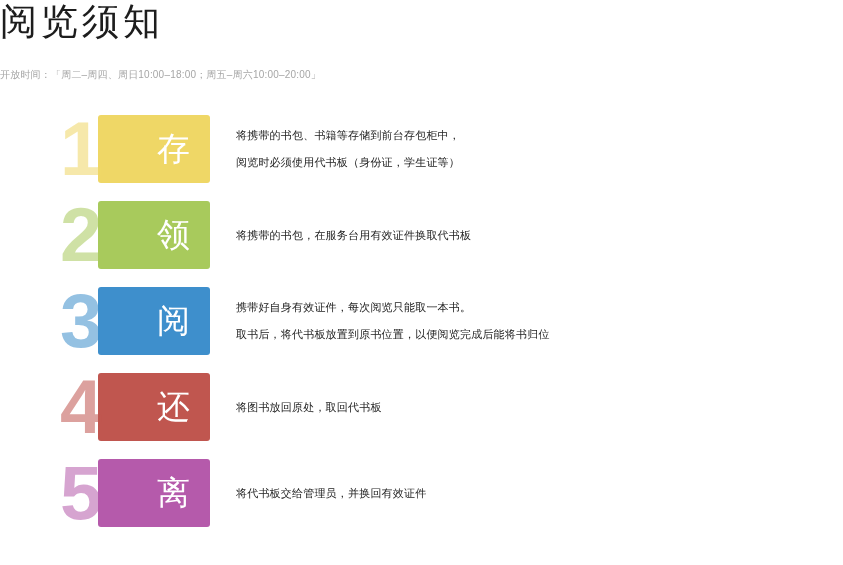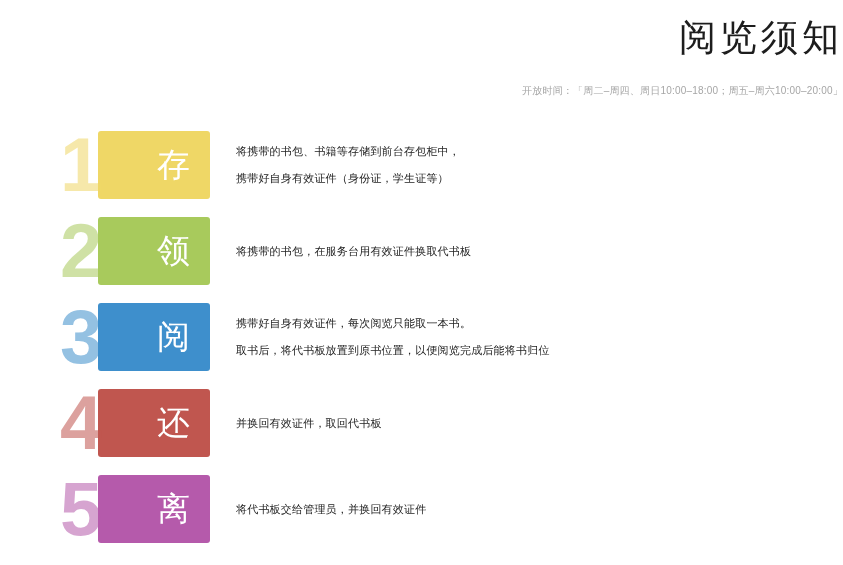--- a/index.html
+++ b/index.html
@@ -16,22 +16,21 @@
   }
   .page {
     position: relative;
     width: 843px;
     height: 565px;
     box-sizing: border-box;
   }
 
   
   .header {
-    text-align: right;
-    padding-top: 16px;
+    text-align: left;
   }
   .title {
     font-size: 37px;
     line-height: 44px;
     font-weight: 400;
     letter-spacing: 4px;
     color: #1d1d1d;
     margin: 0;
     font-family: "Liberation Serif", "DejaVu Serif", serif;
   }
@@ -125,21 +124,21 @@
   <div class="rows">
 
     <div class="row">
       <div class="badge">
         <div class="badge-block" style="background: rgb(239, 215, 102);"></div>
         <div class="badge-num" style="color: rgb(239, 215, 102);">1</div>
         <div class="badge-char">存</div>
       </div>
       <div class="desc">
         <span class="desc-line">将携带的书包、书籍等存储到前台存包柜中，</span>
-        <span class="desc-line">携带好自身有效证件（身份证，学生证等）</span>
+        <span class="desc-line">阅览时必须使用代书板（身份证，学生证等）</span>
       </div>
     </div>
 
     <div class="row">
       <div class="badge">
         <div class="badge-block" style="background: rgb(168, 202, 92);"></div>
         <div class="badge-num" style="color: rgb(168, 202, 92);">2</div>
         <div class="badge-char">领</div>
       </div>
       <div class="desc">
@@ -159,21 +158,21 @@
       </div>
     </div>
 
     <div class="row">
       <div class="badge">
         <div class="badge-block" style="background: rgb(192, 86, 79);"></div>
         <div class="badge-num" style="color: rgb(192, 86, 79);">4</div>
         <div class="badge-char">还</div>
       </div>
       <div class="desc">
-        <span class="desc-line">并换回有效证件，取回代书板</span>
+        <span class="desc-line">将图书放回原处，取回代书板</span>
       </div>
     </div>
 
     <div class="row">
       <div class="badge">
         <div class="badge-block" style="background: rgb(181, 90, 171);"></div>
         <div class="badge-num" style="color: rgb(181, 90, 171);">5</div>
         <div class="badge-char">离</div>
       </div>
       <div class="desc">

